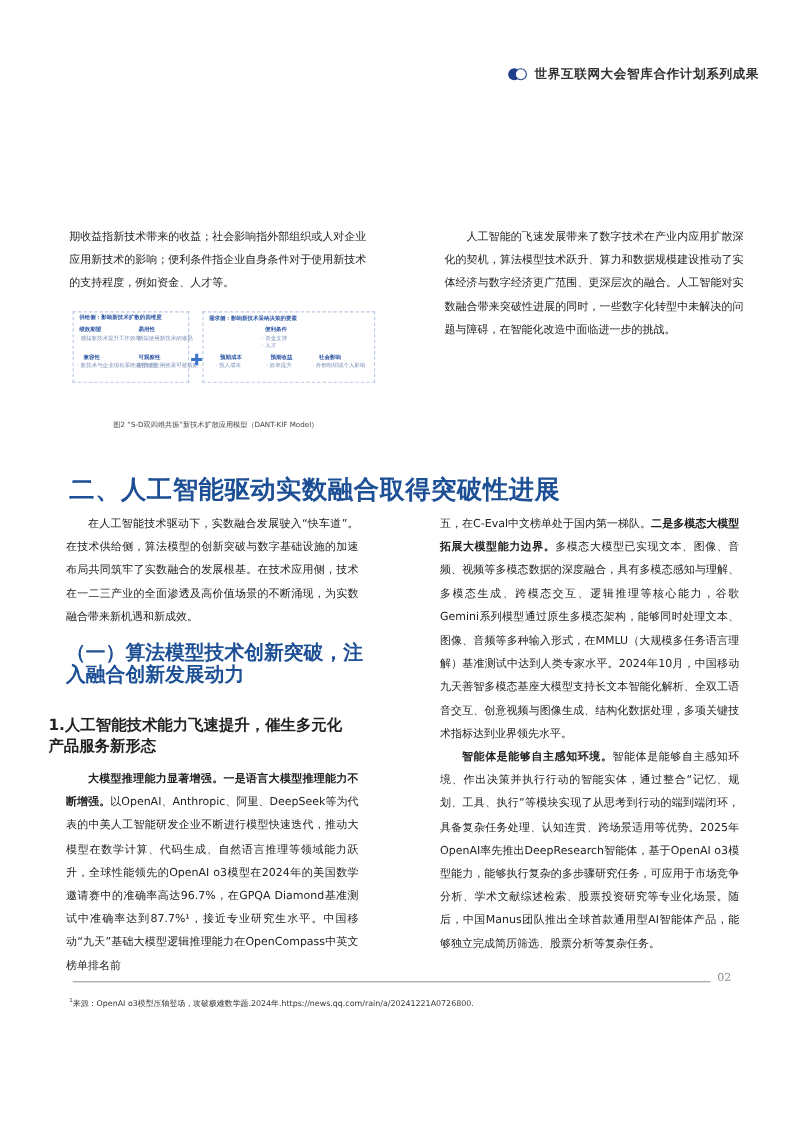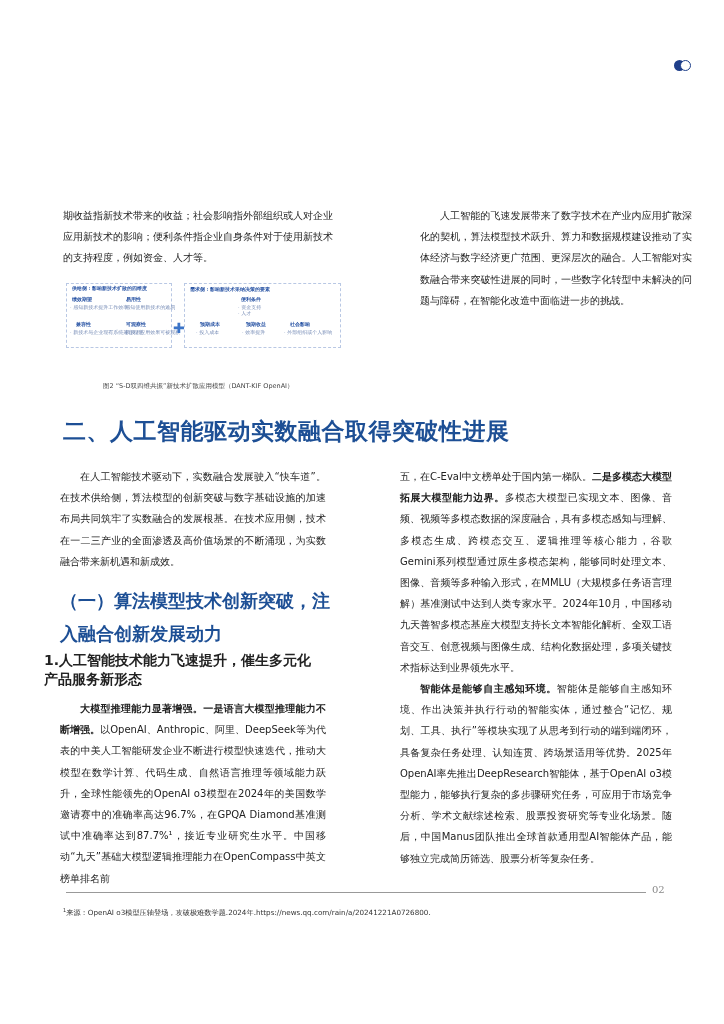--- a/index.html
+++ b/index.html
@@ -11,44 +11,45 @@
   .htitle{font-size:11.5px;font-weight:bold;color:#333;letter-spacing:0.5px;}
   .p{font-size:10px;line-height:21.2px;text-align:justify;margin:0;}
   .indent{text-indent:2em;}
   .col{position:absolute;}
   .diagram{position:absolute;left:66px;top:283px;width:275px;height:65px;font-size:5px;color:#4a6fb5;}
   .dbox{position:absolute;border:1px dashed #b9c8e4;}
   .dt{position:absolute;font-weight:bold;color:#2a55a5;white-space:nowrap;}
   .dl{position:absolute;color:#7a8fb8;white-space:nowrap;}
   .plus{position:absolute;left:107px;top:37px;color:#3b74c8;font-size:14px;font-weight:bold;}
   .caption{position:absolute;left:103px;top:382px;font-size:6.5px;color:#444;}
-  .h1{position:absolute;left:63px;top:416px;font-size:23px;font-weight:bold;color:#1d4f95;letter-spacing:0.5px;}
-  .h2{position:absolute;left:60px;top:584px;font-size:18px;font-weight:bold;color:#1d4f95;line-height:33px;}
+  .h1{position:absolute;left:63px;top:430px;font-size:23px;font-weight:bold;color:#1d4f95;letter-spacing:0.5px;}
+  .h2{position:absolute;left:60px;top:584px;font-size:18px;font-weight:bold;color:#1d4f95;line-height:20px;}
   .h3{position:absolute;left:44px;top:651px;font-size:14px;font-weight:bold;color:#222;line-height:19px;}
   b{font-weight:bold;}
   .rule{position:absolute;left:66px;top:892px;width:580px;height:1px;background:#999;}
   .pagenum{position:absolute;left:652px;top:884px;font-family:"DejaVu Serif",serif;font-size:10px;color:#888;text-align:center;}
   .foot{position:absolute;left:63px;top:907px;font-size:7.2px;color:#333;}
   .foot sup{font-size:5px;}
 </style>
 </head>
 <body>
 
 <div class="header">
   <div class="hicon">
       <div class="a"></div>
       <div class="b"></div>
     </div>
+  <span class="htitle">世界互联网大会智库合作计划系列成果</span>
 </div>
 
 <div class="col" style="left:63px;top:205px;width:270px;">
   <p class="p">期收益指新技术带来的收益；社会影响指外部组织或人对企业应用新技术的影响；便利条件指企业自身条件对于使用新技术的支持程度，例如资金、人才等。</p>
 </div>
 
-<div class="col" style="left:404px;top:205px;width:272px;margin-left:16px;">
+<div class="col" style="left:404px;top:205px;width:272px;">
   <p class="p indent">人工智能的飞速发展带来了数字技术在产业内应用扩散深化的契机，算法模型技术跃升、算力和数据规模建设推动了实体经济与数字经济更广范围、更深层次的融合。人工智能对实数融合带来突破性进展的同时，一些数字化转型中未解决的问题与障碍，在智能化改造中面临进一步的挑战。</p>
 </div>
 
 <div class="diagram">
   <div class="dbox" style="left:0;top:0;width:104px;height:63px;"></div>
   <div class="dt" style="left:6px;top:2px;">供给侧：影响新技术扩散的四维度</div>
   <div class="dt" style="left:6px;top:13px;">绩效期望</div>
   <div class="dl" style="left:4px;top:21px;">· 感知新技术提升工作效率</div>
   <div class="dt" style="left:60px;top:13px;">易用性</div>
   <div class="dl" style="left:56px;top:21px;">· 感知使用新技术的难易</div>
@@ -62,21 +63,21 @@
   <div class="dt" style="left:175px;top:13px;">便利条件</div>
   <div class="dl" style="left:172px;top:21px;">· 资金支持</div>
   <div class="dl" style="left:172px;top:27px;">· 人才</div>
   <div class="dt" style="left:134px;top:38px;">预期成本</div>
   <div class="dl" style="left:130px;top:46px;">· 投入成本</div>
   <div class="dt" style="left:180px;top:38px;">预期收益</div>
   <div class="dl" style="left:176px;top:46px;">· 效率提升</div>
   <div class="dt" style="left:224px;top:38px;">社会影响</div>
   <div class="dl" style="left:218px;top:46px;">· 外部组织或个人影响</div>
 </div>
-<div class="caption">图2 “S-D双四维共振”新技术扩散应用模型（DANT-KIF OpenAI）</div>
+<div class="caption">图2 “S-D双四维共振”新技术扩散应用模型（DANT-KIF Model）</div>
 
 <div class="h1">二、人工智能驱动实数融合取得突破性进展</div>
 
 <div class="col" style="left:60px;top:466px;width:266px;">
   <p class="p indent">在人工智能技术驱动下，实数融合发展驶入“快车道”。在技术供给侧，算法模型的创新突破与数字基础设施的加速布局共同筑牢了实数融合的发展根基。在技术应用侧，技术在一二三产业的全面渗透及高价值场景的不断涌现，为实数融合带来新机遇和新成效。</p>
 </div>
 
 <div class="h2" style="width:270px;">（一）算法模型技术创新突破，注入融合创新发展动力</div>
 <div class="h3" style="width:275px;">1.人工智能技术能力飞速提升，催生多元化产品服务新形态</div>
 

